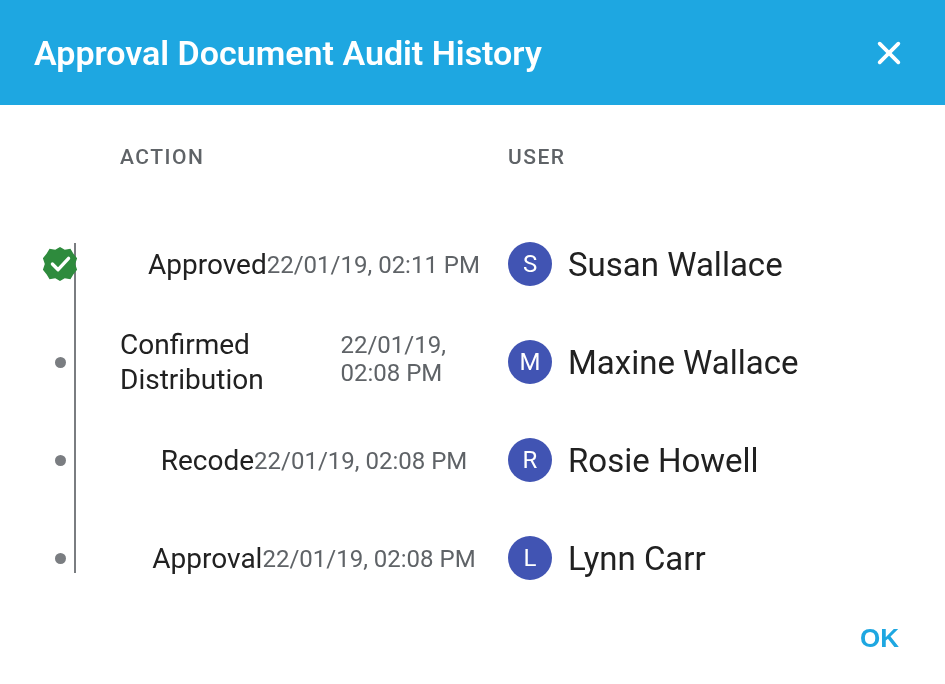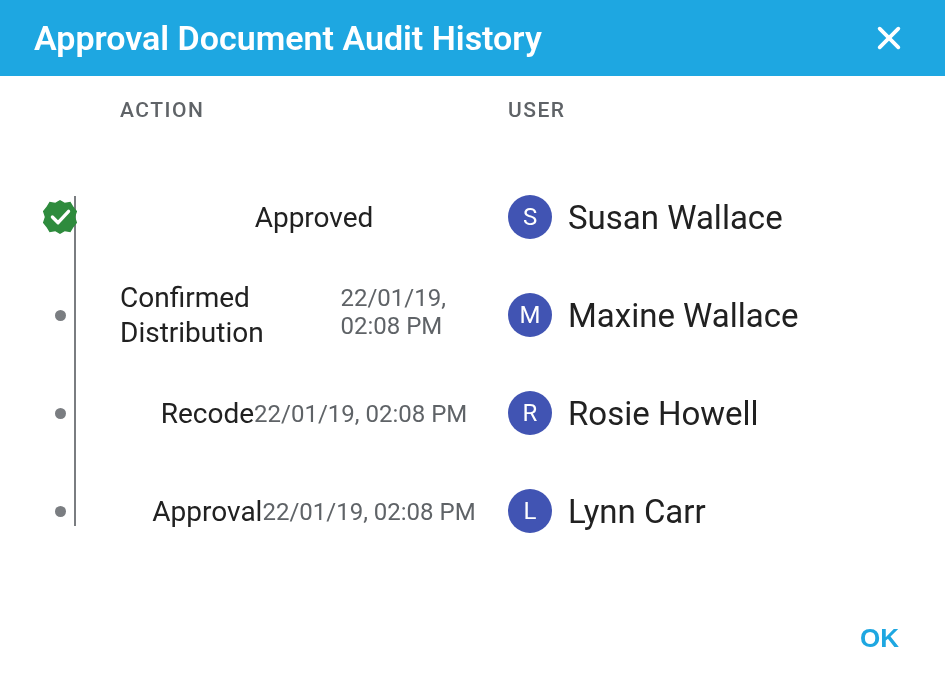--- a/index.html
+++ b/index.html
@@ -9,21 +9,21 @@
     }
     body {
       font-family: -apple-system, BlinkMacSystemFont, "Segoe UI", Roboto, Helvetica, Arial, sans-serif;
       width: 945px;
       height: 684px;
       background: #fff;
       position: relative;
     }
     .header {
       background: #1ea7e1;
-      height: 76px;
+      height: 105px;
       display: flex;
       align-items: center;
       justify-content: space-between;
       padding: 0 34px;
     }
     .header-title {
       color: #fff;
       font-size: 34px;
       font-weight: 600;
     }
@@ -39,21 +39,21 @@
     .close-icon {
       width: 28px;
       height: 28px;
     }
     .close-icon line {
       stroke: #fff;
       stroke-width: 3.2;
       stroke-linecap: round;
     }
     .content {
-      padding: 22px 0 0 0;
+      padding: 40px 0 0 0;
       position: relative;
     }
     .columns {
       display: grid;
       grid-template-columns: 508px 1fr;
     }
     .col-header {
       color: #5f6367;
       font-size: 21px;
       font-weight: 500;
@@ -183,20 +183,21 @@
 
     <div class="row">
       <div class="marker-cell">
         <svg class="badge-icon" viewBox="0 0 40 40">
           <polygon points="20,2 25,5 31,4 34,9 38,14 36,20 38,26 34,31 31,36 25,35 20,38 15,35 9,36 6,31 2,26 4,20 2,14 6,9 9,4 15,5" fill="#2e8b3d"></polygon>
           <polyline points="12,20 18,26 29,14" fill="none" stroke="#fff" stroke-width="3.5" stroke-linecap="round" stroke-linejoin="round"></polyline>
         </svg>
       </div>
       <div class="action-cell">
         <div class="action-label">Approved</div>
+        <div class="action-ts">22/01/19, 02:11 PM</div>
       </div>
       <div class="user-cell">
         <div class="avatar">S</div>
         <div class="user-name">Susan Wallace</div>
       </div>
     </div>
 
     <div class="row">
       <div class="marker-cell">
         <div class="marker-dot"></div>

